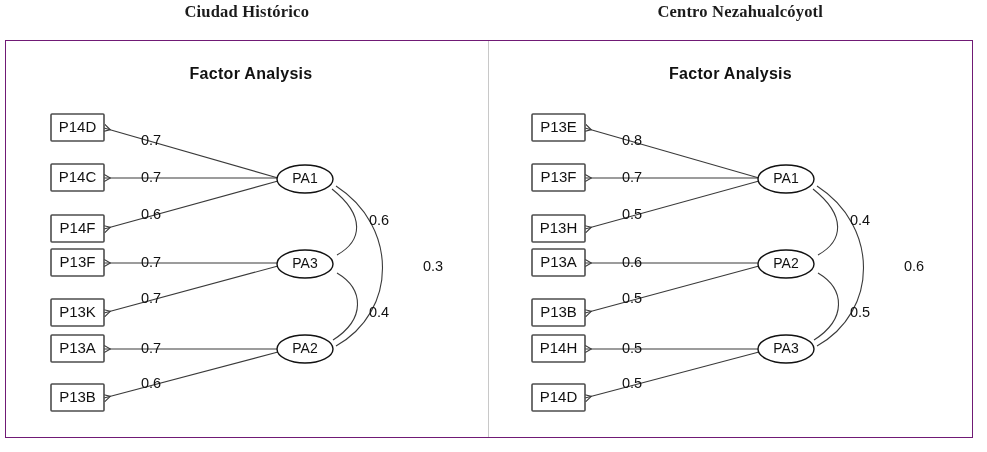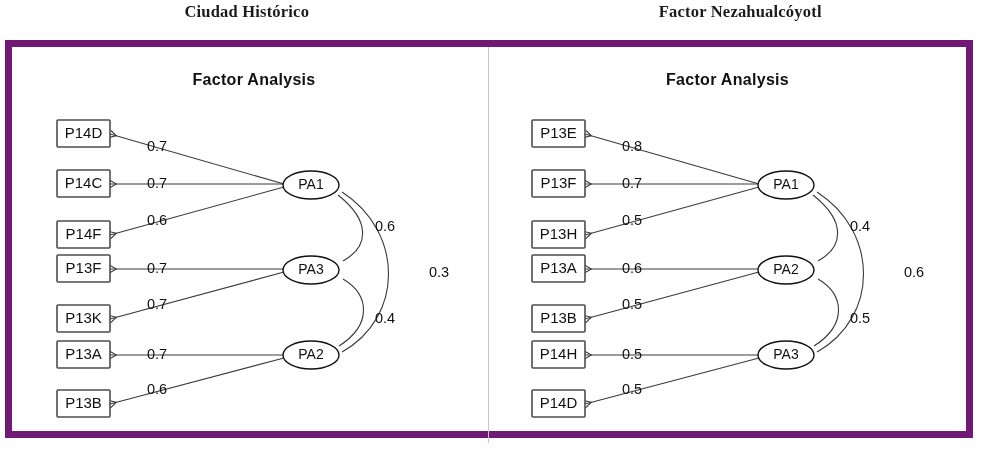--- a/index.html
+++ b/index.html
@@ -37,21 +37,21 @@
     color: #1b1b1b;
     letter-spacing: 0.2px;
     padding-top: 2px;
   }
   .frame {
     position: absolute;
     left: 5px;
     top: 40px;
     width: 968px;
     height: 398px;
-    border: 7px solid #701a75;
+    border: 1px solid #701a75;
     box-sizing: border-box;
     background: #ffffff;
     display: flex;
   }
   .panel {
     position: relative;
     width: 483px;
     height: 396px;
     box-sizing: border-box;
   }
@@ -121,21 +121,21 @@
     dominant-baseline: middle;
   }
 </style>
 </head>
 <body>
 
 <div class="figure">
 
   <div class="titles">
     <div class="panel-title">Ciudad Histórico</div>
-    <div class="panel-title">Factor Nezahualcóyotl</div>
+    <div class="panel-title">Centro Nezahualcóyotl</div>
   </div>
 
   <div class="frame">
 
     <div class="panel left">
       <div class="panel-heading offset-left">Factor Analysis</div>
       <svg class="diagram" viewBox="0 0 483 396">
         <defs>
           <marker id="arrowL" viewBox="0 0 10 10" refX="9.4" refY="5" markerWidth="7" markerHeight="7" orient="auto-start-reverse">
             <path d="M 10 0 L 1 5 L 10 10" fill="none" stroke="#3a3a3a" stroke-width="1.5"></path>

